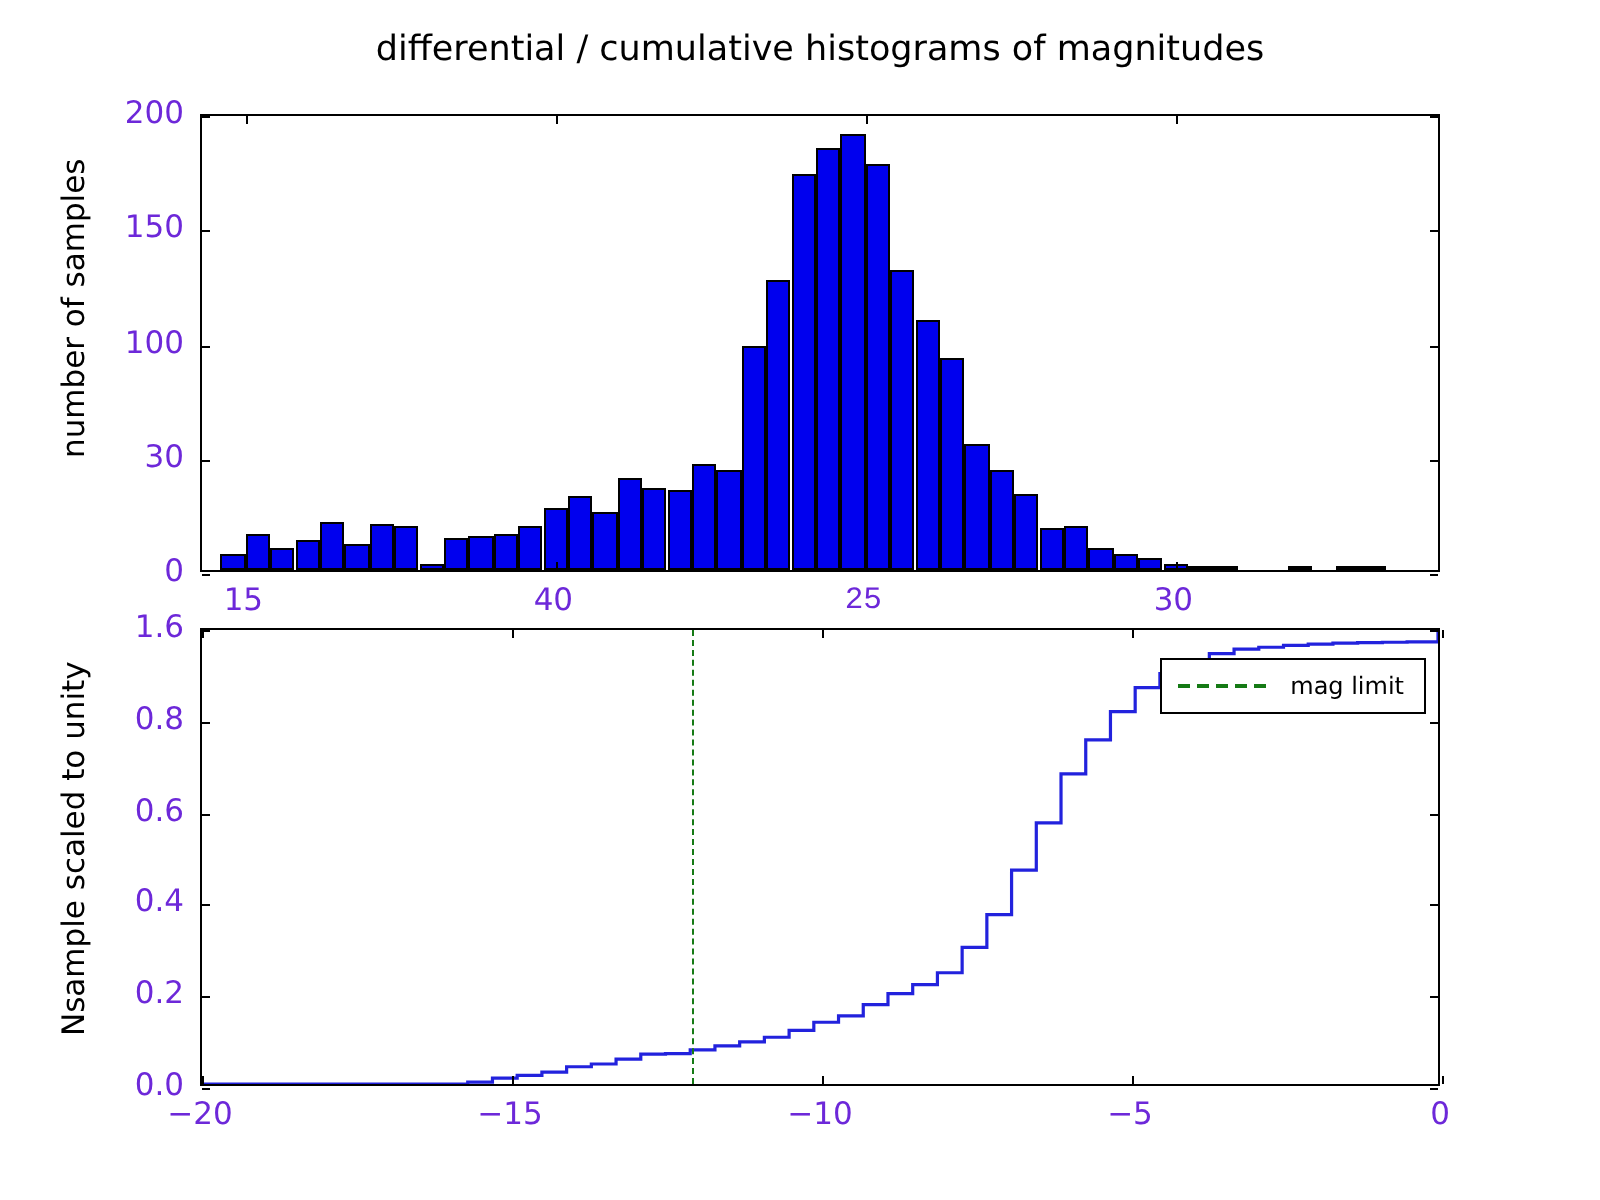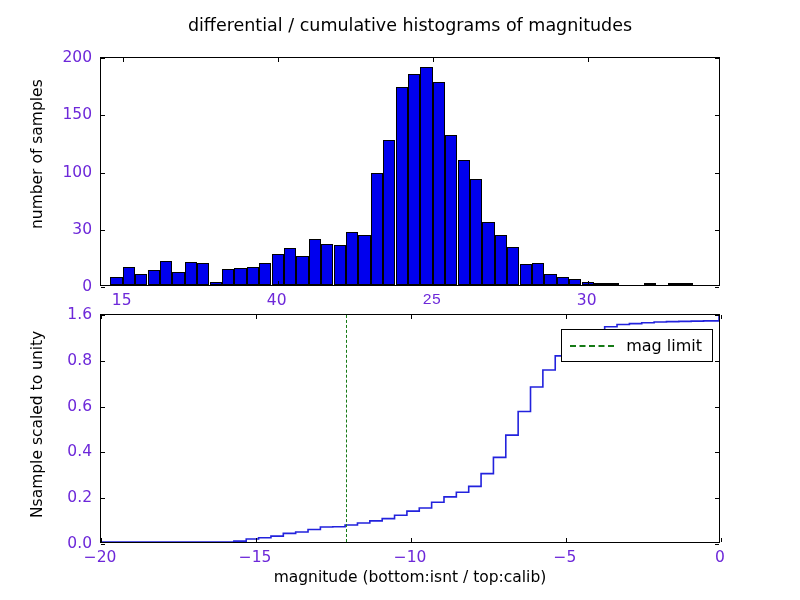--- a/index.html
+++ b/index.html
@@ -154,21 +154,21 @@
     align-items: center;
     gap: 12px;
   }
   #legend-swatch {
     width: 44px;
     height: 0;
     border-top: 2px dashed #157a15;
     flex: 0 0 auto;
   }
   #legend-label {
-    font-size: 16px;
+    font-size: 12px;
     color: #000000;
     white-space: nowrap;
   }
 </style>
 </head>
 <body>
 
 <div id="figure">
 
   <div id="chart-title">differential / cumulative histograms of magnitudes</div>
@@ -301,15 +301,14 @@
       <div class="ticklabel ticklabel-x" style="left: 565px; top: 549px;">−5</div>
       <div class="ticklabel ticklabel-x" style="left: 720px; top: 549px;">0</div>
       <div class="ticklabel ticklabel-y" style="left: 44px; width: 48px; top: 543px;">0.0</div>
       <div class="ticklabel ticklabel-y" style="left: 44px; width: 48px; top: 497.2px;">0.2</div>
       <div class="ticklabel ticklabel-y" style="left: 44px; width: 48px; top: 451.4px;">0.4</div>
       <div class="ticklabel ticklabel-y" style="left: 44px; width: 48px; top: 405.6px;">0.6</div>
       <div class="ticklabel ticklabel-y" style="left: 44px; width: 48px; top: 359.8px;">0.8</div>
       <div class="ticklabel ticklabel-y" style="left: 44px; width: 48px; top: 314px;">1.6</div>
     </div>
   <div class="axislabel ylabel-rot" id="ylabel-bottom">Nsample scaled to unity</div>
-  <div class="axislabel" id="xlabel-bottom">magnitude (bottom:isnt / top:calib)</div>
 
 </div>
 
 </body></html>

